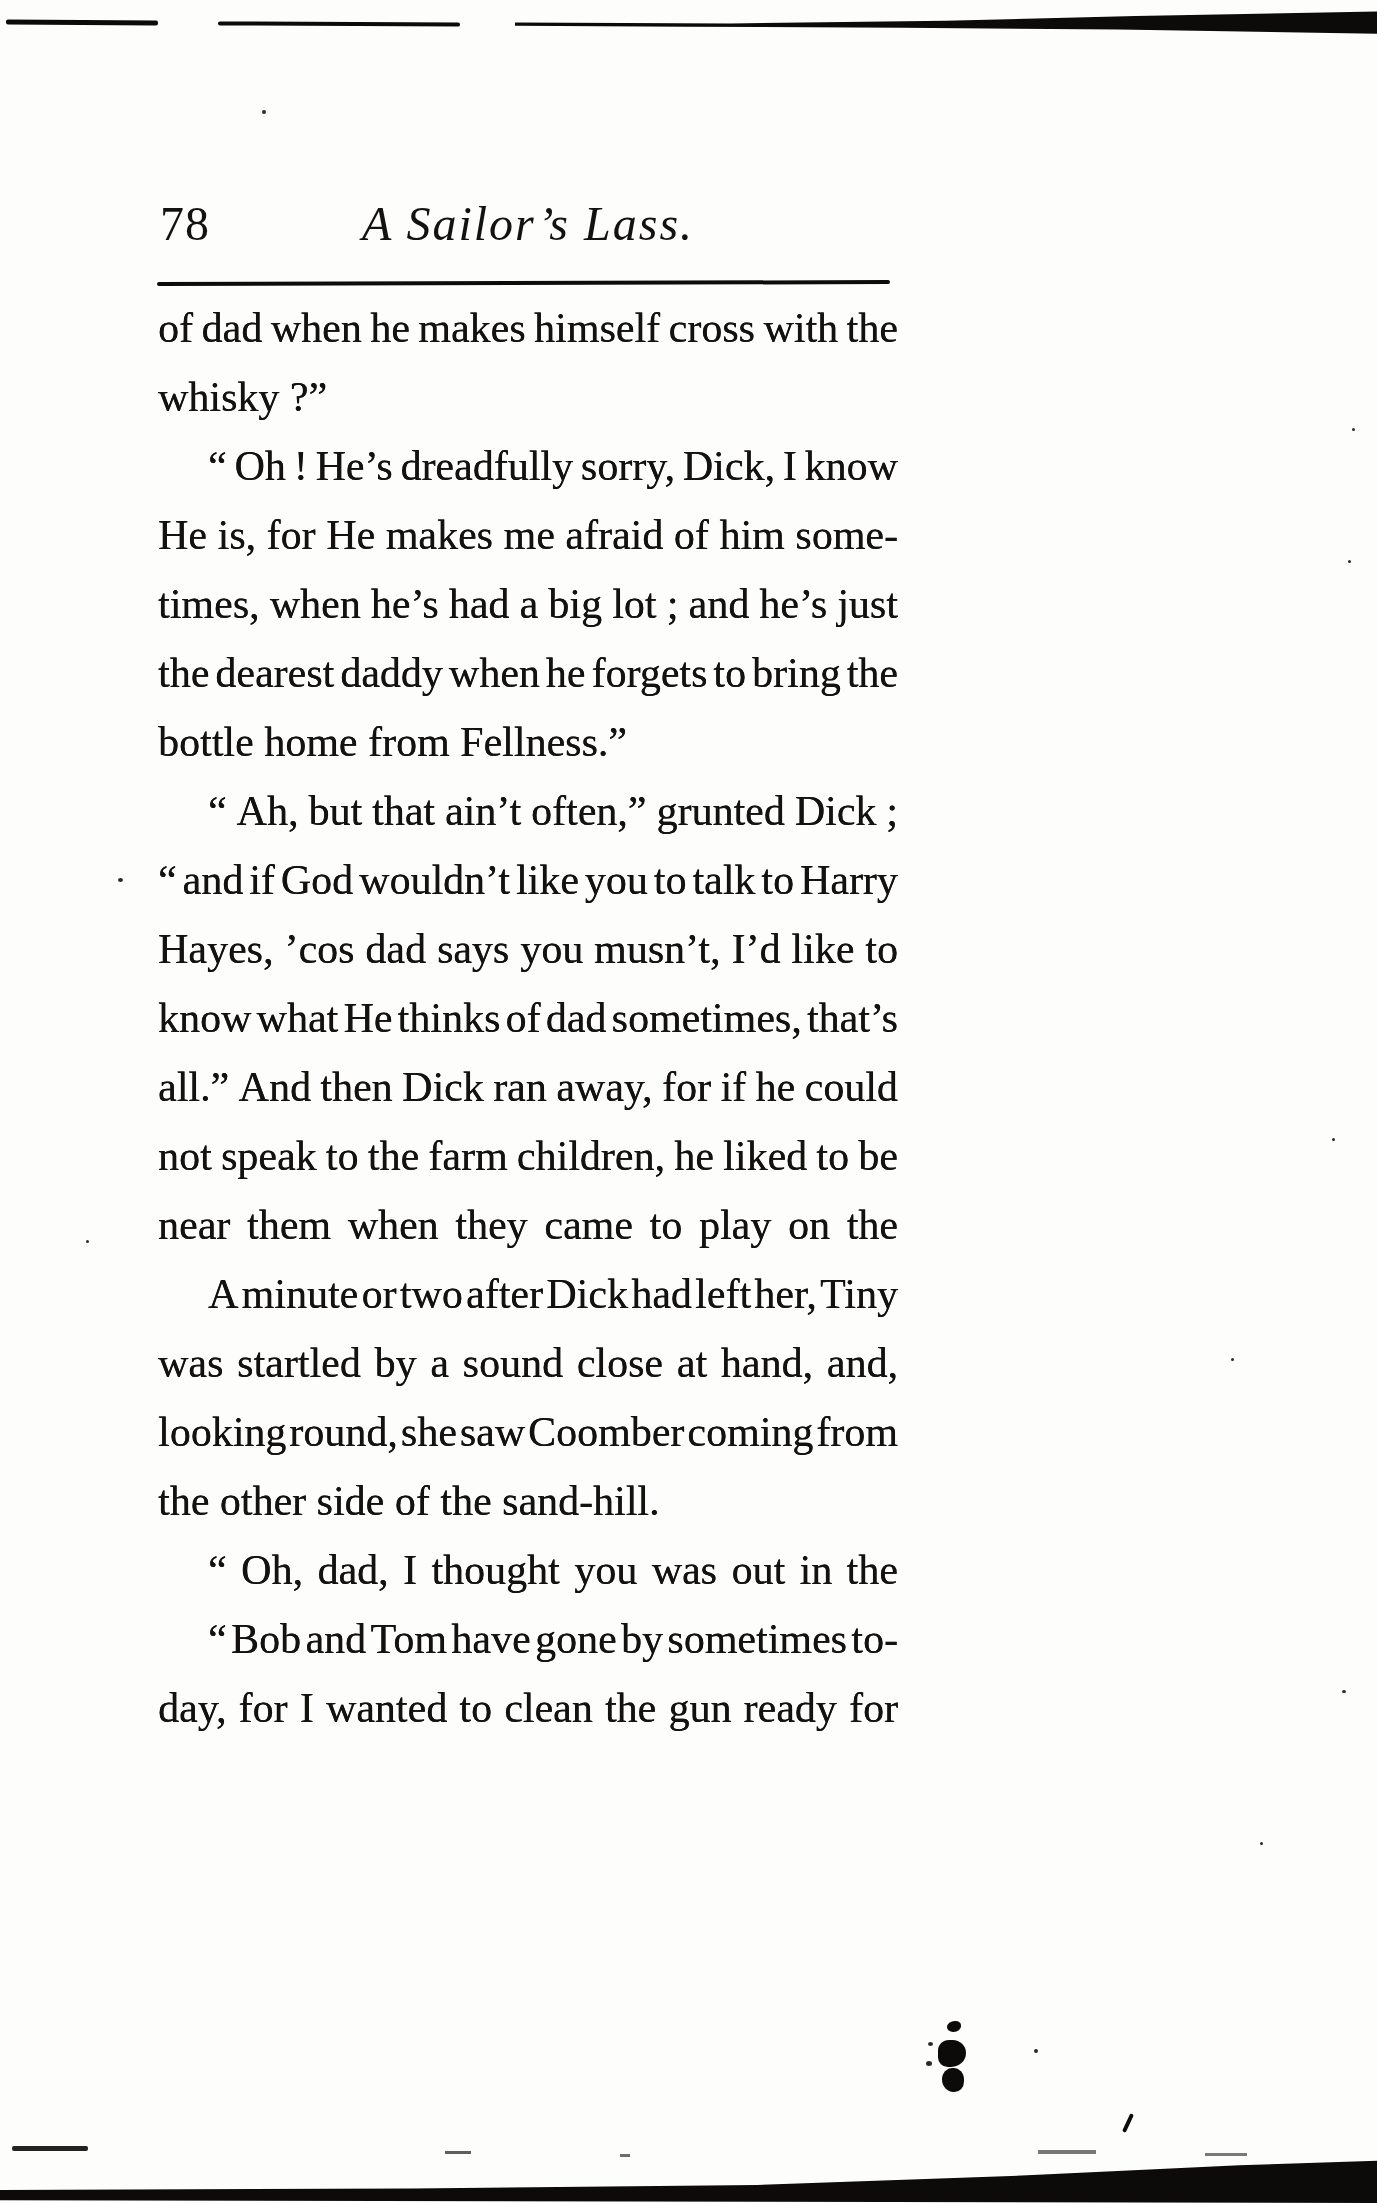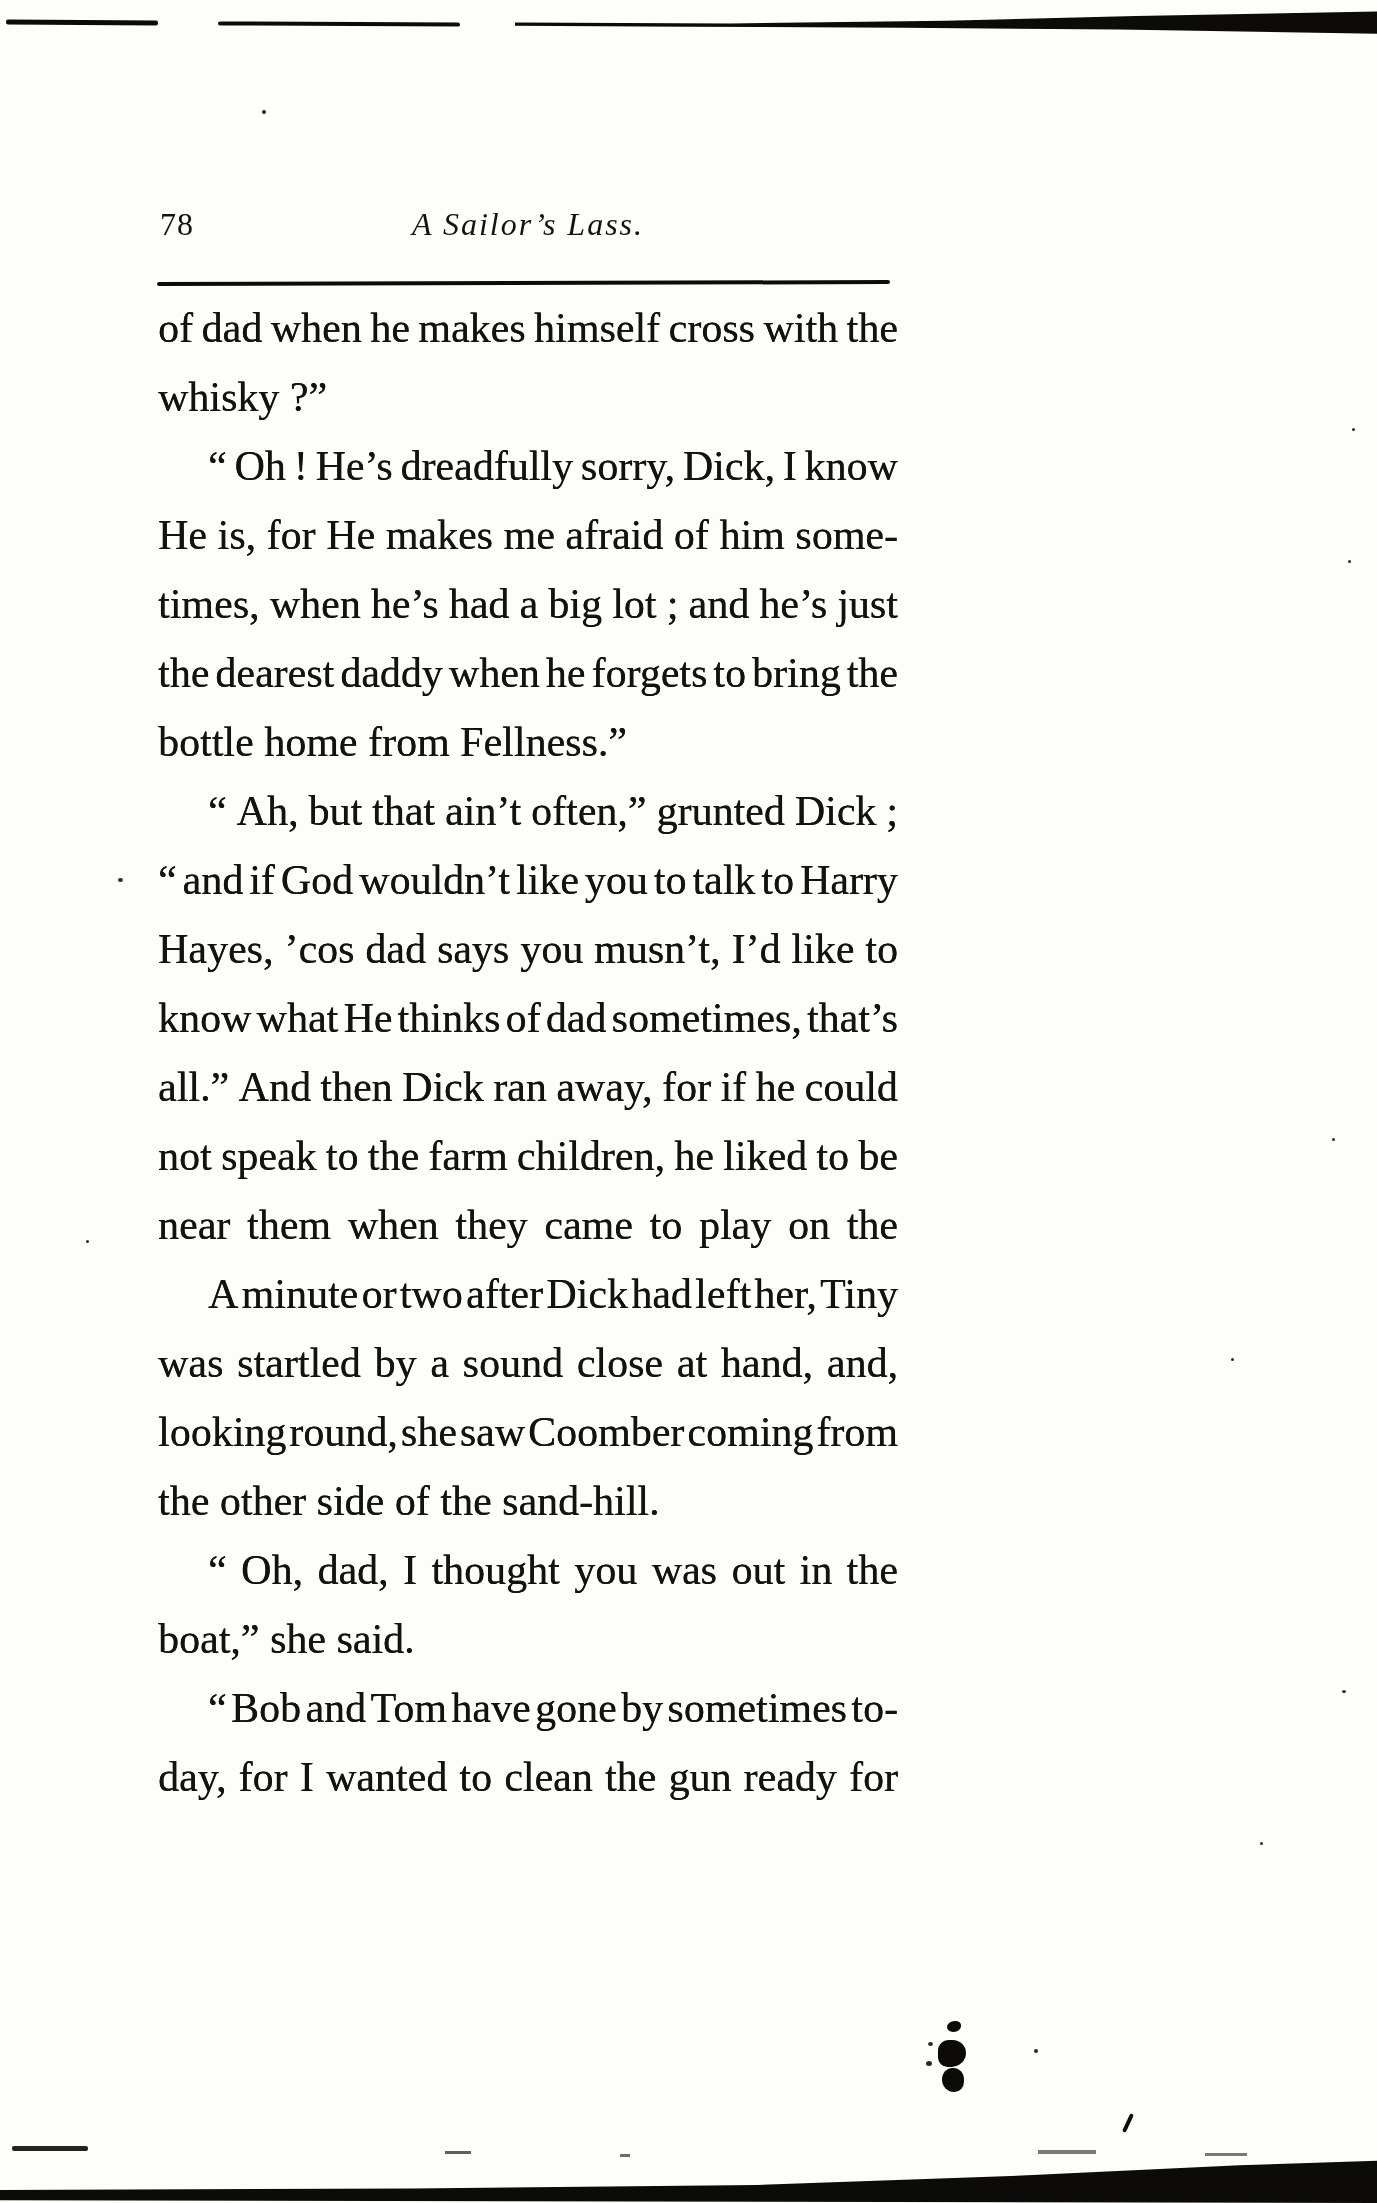--- a/index.html
+++ b/index.html
@@ -13,21 +13,21 @@
     color: #14120f;
   }
 
   
   .header {
     position: absolute;
     left: 158px;
     top: 198px;
     width: 740px;
     height: 52px;
-    font-size: 32px;
+    font-size: 48px;
   }
   .pagenum {
     position: absolute;
     left: 2px;
     top: 0;
     line-height: 52px;
     letter-spacing: 1px;
   }
   .title {
     position: absolute;
@@ -286,21 +286,20 @@
         <span>Oh,</span>
         <span>dad,</span>
         <span>I</span>
         <span>thought</span>
         <span>you</span>
         <span>was</span>
         <span>out</span>
         <span>in</span>
         <span>the</span>
       </div>
-      <div class="line plain"><span>boat,” she said.</span></div>
       <div class="line indent just">
         <span>“</span>
         <span>Bob</span>
         <span>and</span>
         <span>Tom</span>
         <span>have</span>
         <span>gone</span>
         <span>by</span>
         <span>sometimes</span>
         <span>to-</span>

